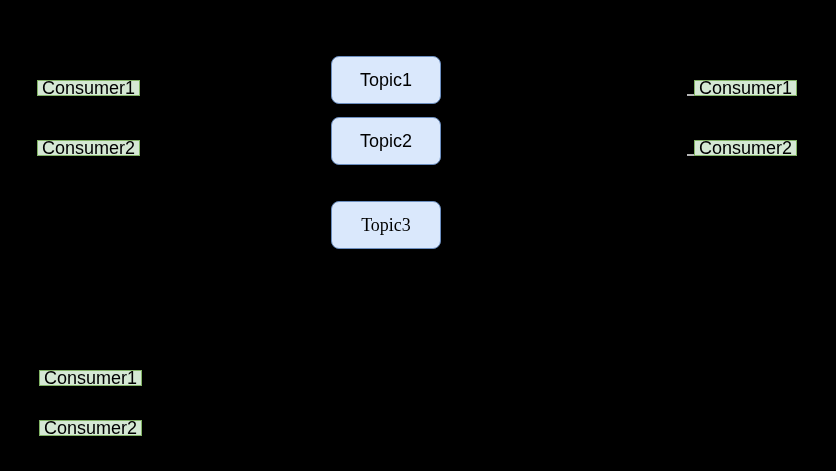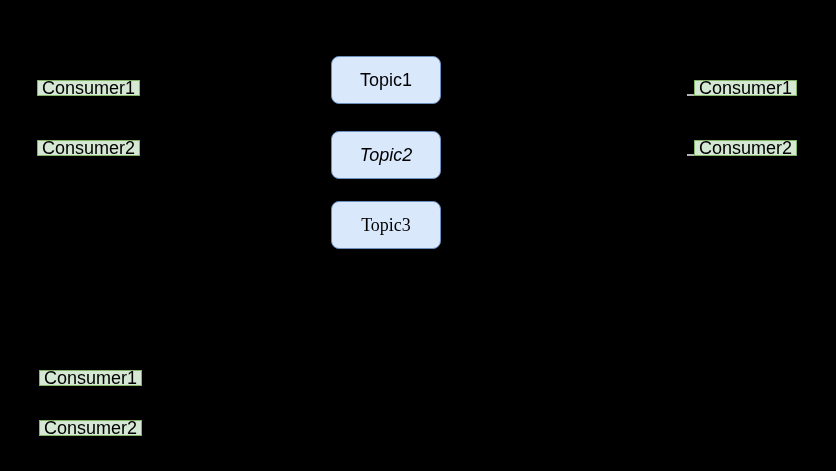--- a/index.html
+++ b/index.html
@@ -49,21 +49,21 @@
   }
 </style>
 </head>
 <body>
 
 <div class="canvas">
 
   <div class="node topic" style="left:331px; top:56px;">
     <span>Topic1</span>
   </div>
-  <div class="node topic" style="left:331px; top:131px;font-style:italic;">
+  <div class="node topic" style="left:331px; top:117px;">
     <span>Topic2</span>
   </div>
   <div class="node topic" style="left:331px; top:201px;font-family:Liberation Serif, serif;">
     <span>Topic3</span>
   </div>
 
   <div class="node consumer" style="left:37px; top:80px;">
     <span>Consumer1</span>
   </div>
   <div class="node consumer" style="left:37px; top:140px;">

